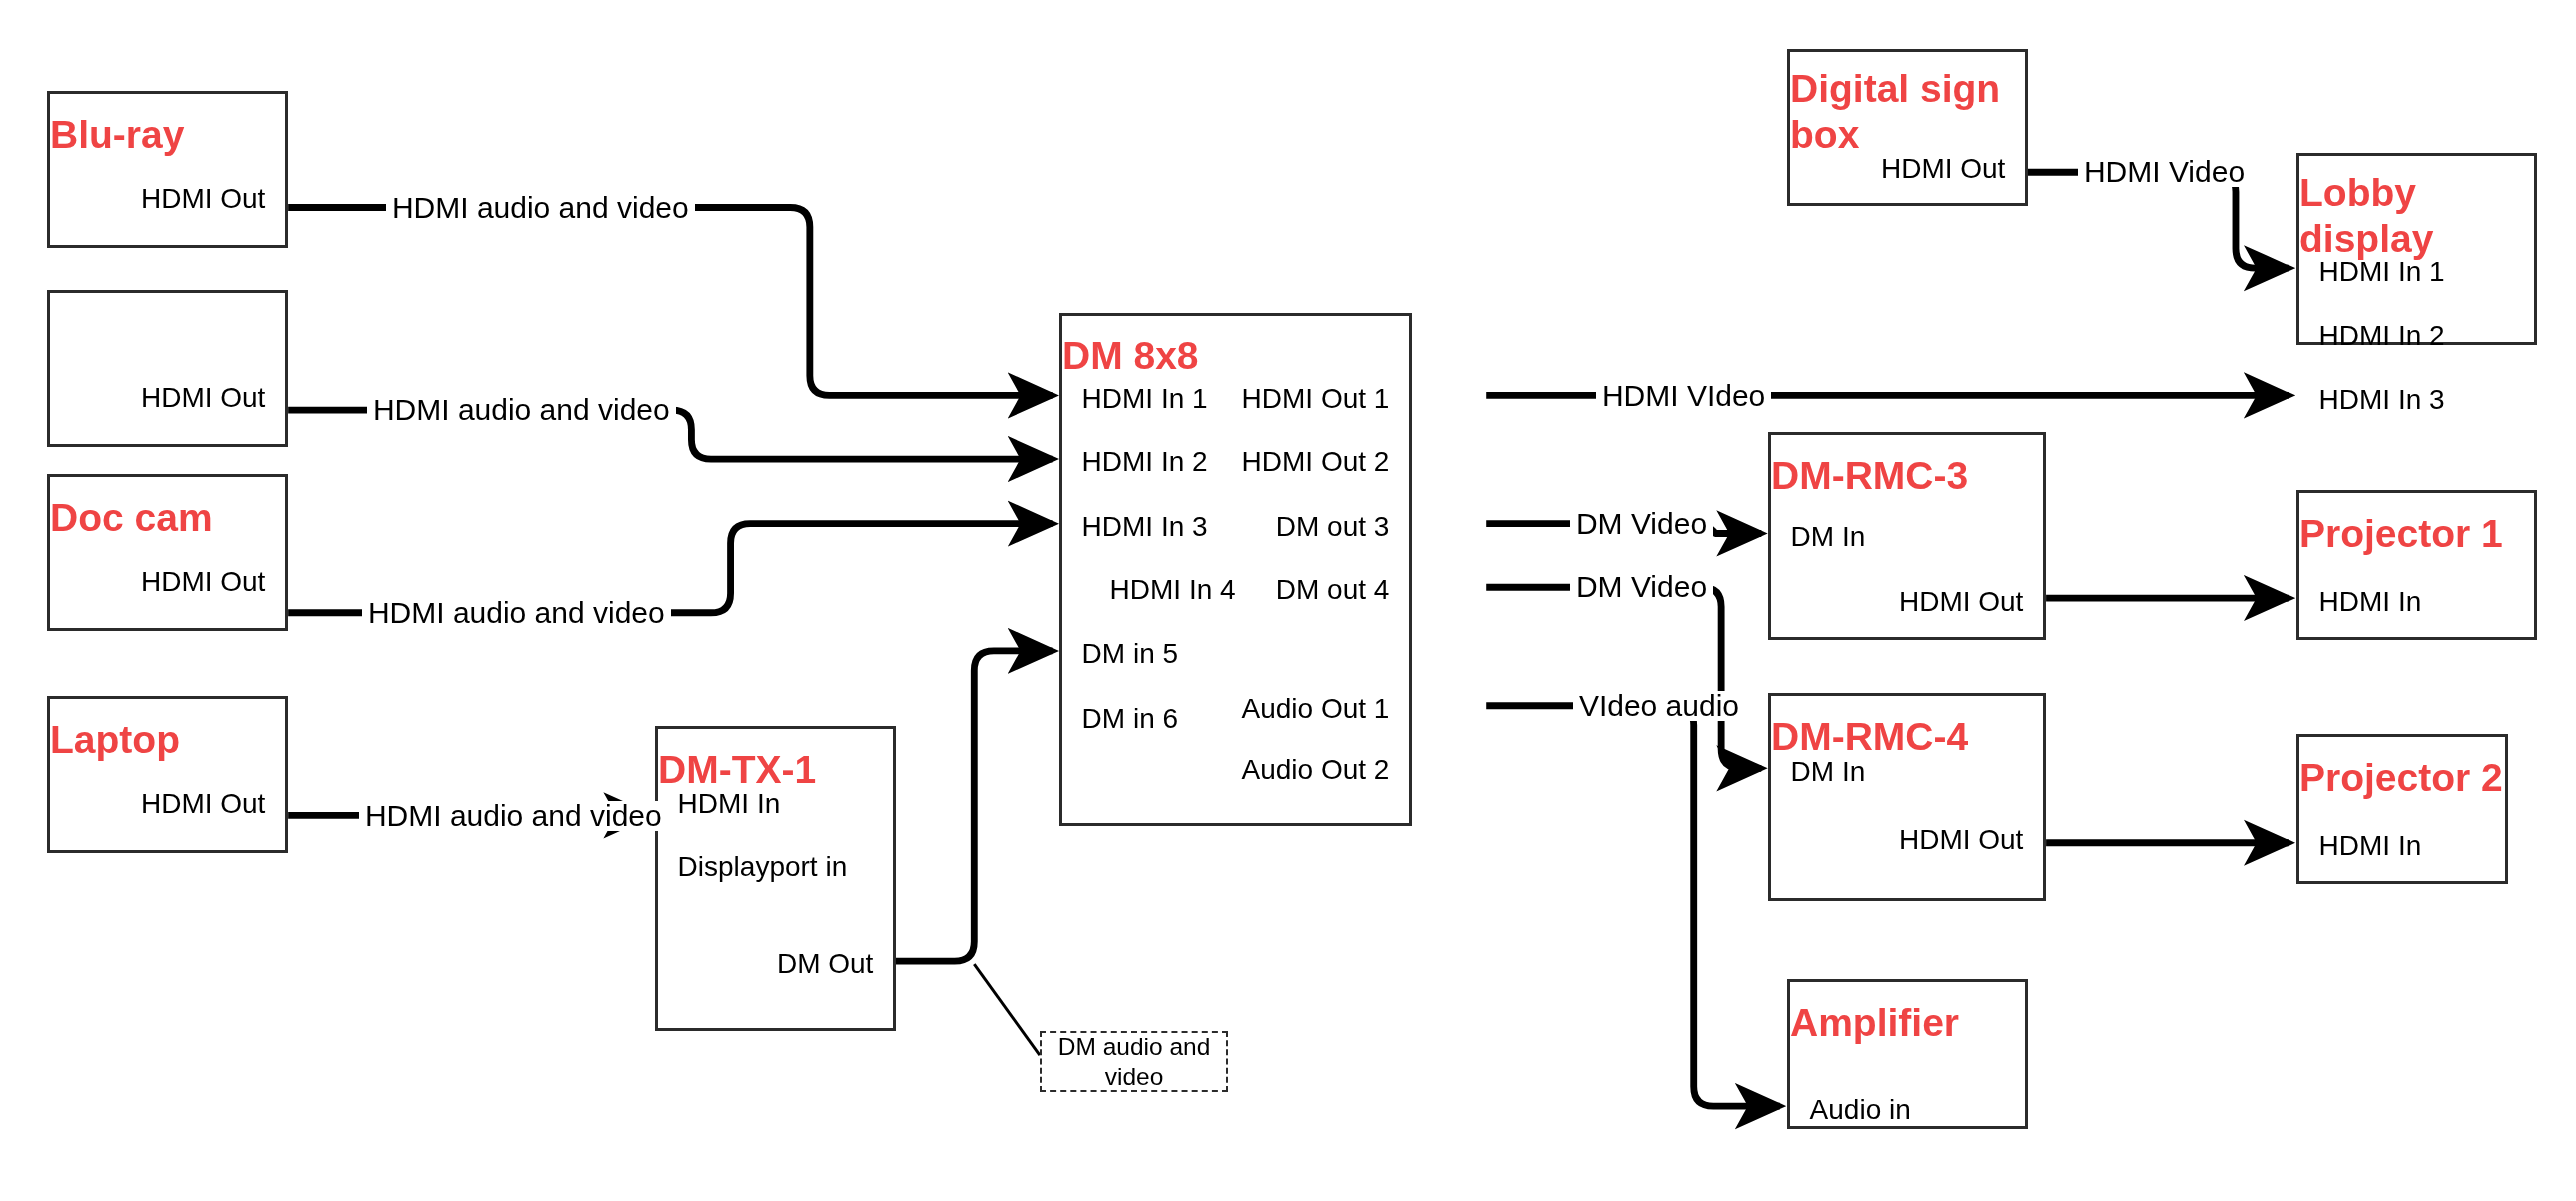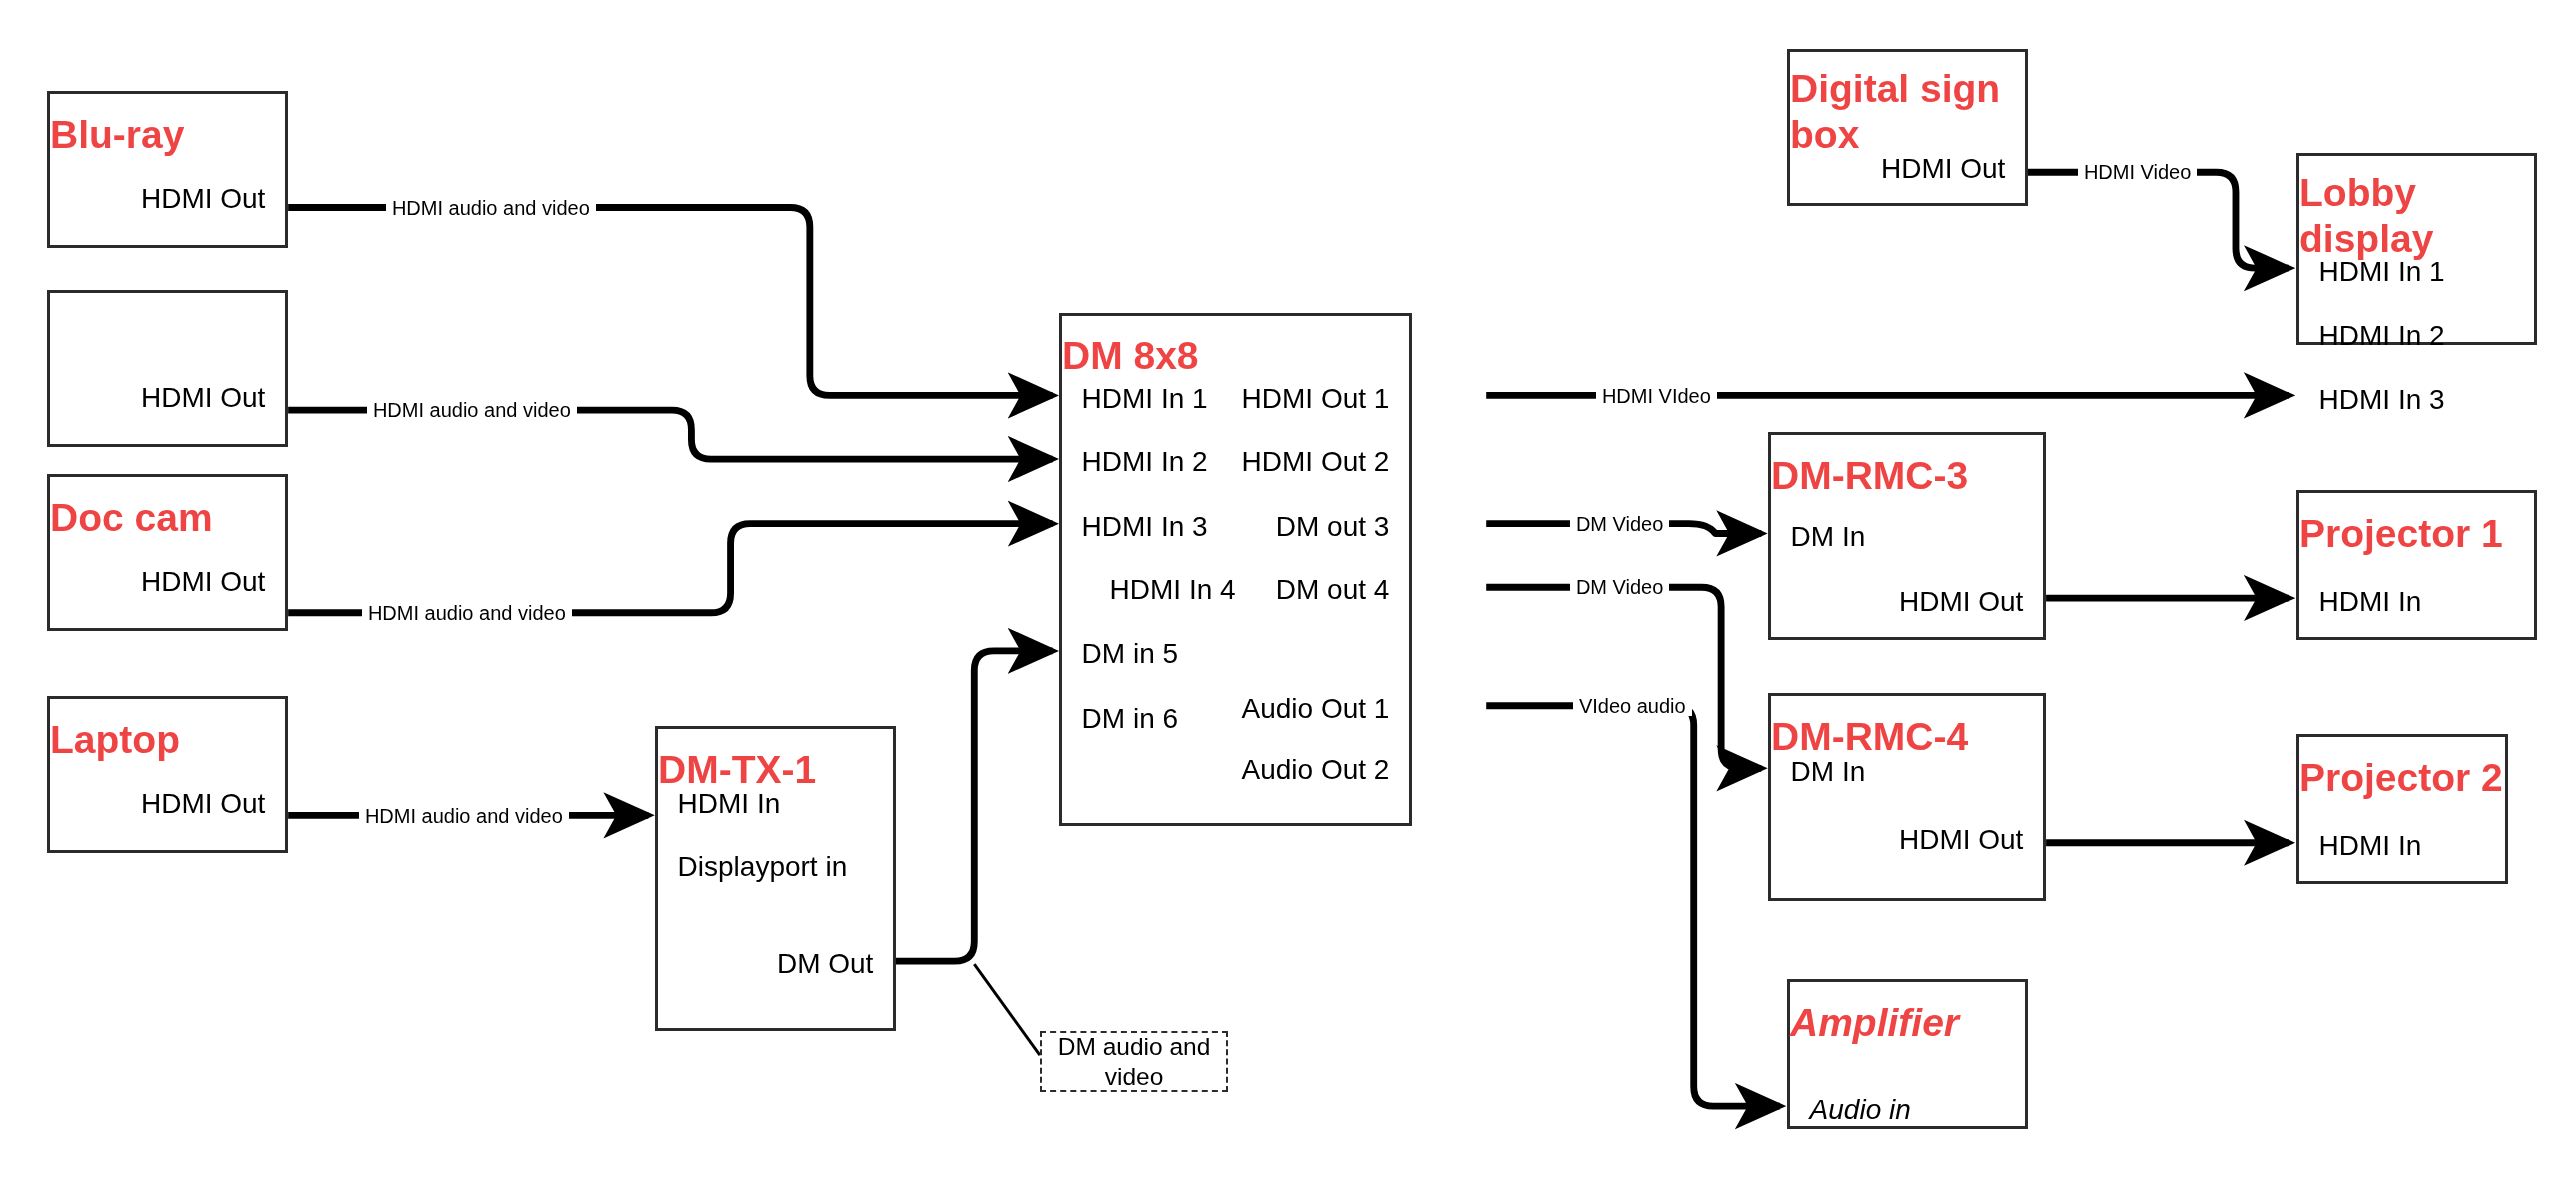--- a/index.html
+++ b/index.html
@@ -41,21 +41,21 @@
     font-size: 28px;
     color: #000000;
     white-space: nowrap;
     line-height: 1;
   }
   .port.left  { left: 19.6px; text-align: left; }
   .port.right { right: 19.6px; text-align: right; }
 
   .edge-label {
     position: absolute;
-    font-size: 20px;
+    font-size: 30px;
     color: #000000;
     white-space: nowrap;
     background: #ffffff;
     padding: 0 5.9px;
     line-height: 1;
     transform: translateY(-50%);
   }
   .callout {
     position: absolute;
     box-sizing: border-box;
@@ -177,21 +177,21 @@
         <div class="port right" style="top: 130px;">HDMI Out</div>
       </div>
       <div class="node" style="left: 2296px; top: 490px; width: 241px; height: 150px;">
         <div class="node-title" style="top: 17.6px;">Projector 1</div>
         <div class="port left" style="top: 95px;">HDMI In</div>
       </div>
       <div class="node" style="left: 2296px; top: 734px; width: 212px; height: 150px;">
         <div class="node-title" style="top: 17.6px;">Projector 2</div>
         <div class="port left" style="top: 95px;">HDMI In</div>
       </div>
-      <div class="node" style="left: 1787px; top: 979px; width: 241px; height: 150px; font-style: italic;">
+      <div class="node" style="left: 1787px; top: 979px; width: 241px; height: 150px;">
         <div class="node-title" style="top: 17.6px;">Amplifier</div>
         <div class="port left" style="top: 114px;">Audio in</div>
       </div>
     </div>
 
   <div id="edge-labels">
       <div class="edge-label" style="left: 386px; top: 208px;">HDMI audio and video</div>
       <div class="edge-label" style="left: 367px; top: 410px;">HDMI audio and video</div>
       <div class="edge-label" style="left: 362px; top: 613px;">HDMI audio and video</div>
       <div class="edge-label" style="left: 359px; top: 816px;">HDMI audio and video</div>

